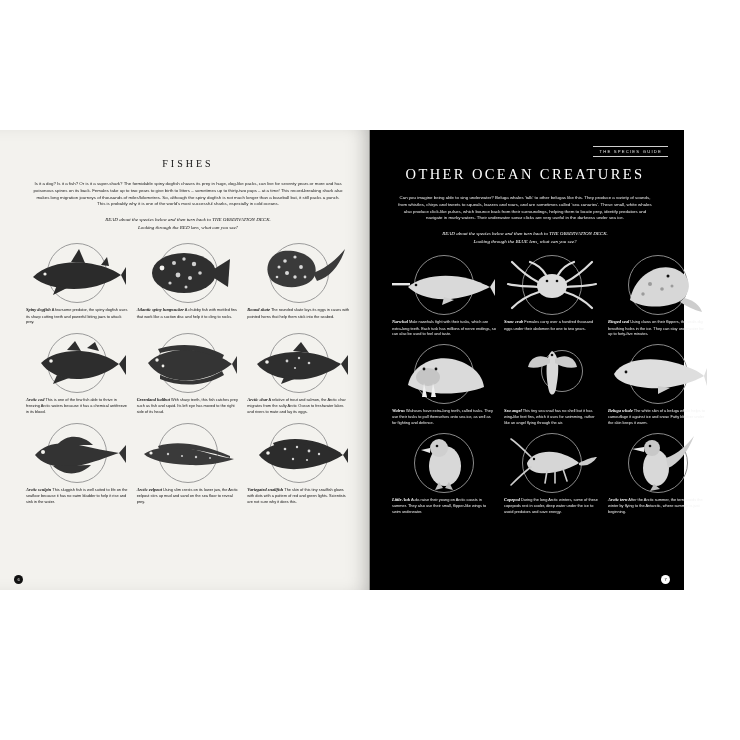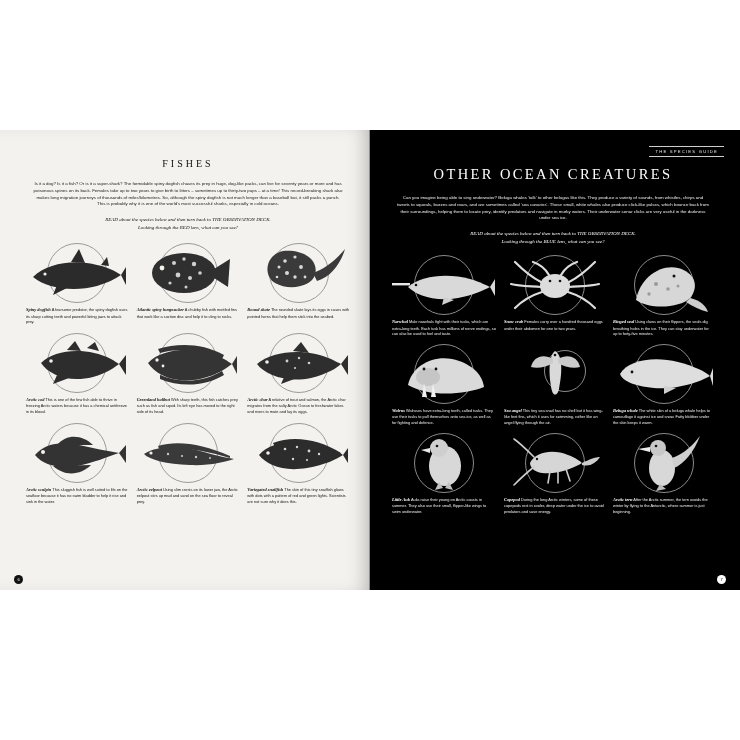--- a/index.html
+++ b/index.html
@@ -115,21 +115,21 @@
     background: #111;
     color: #fff;
     font-size: 4px;
     display: flex;
     align-items: center;
     justify-content: center;
   }
 
   
   .page-right {
-    width: 370px;
+    width: 314px;
     height: 460px;
     background: #000000;
     color: #ffffff;
     box-sizing: border-box;
     padding: 18px 26px 10px 22px;
     position: relative;
     box-shadow: inset 14px 0 22px -14px rgba(0,0,0,0.9);
   }
 
   .running-head {

